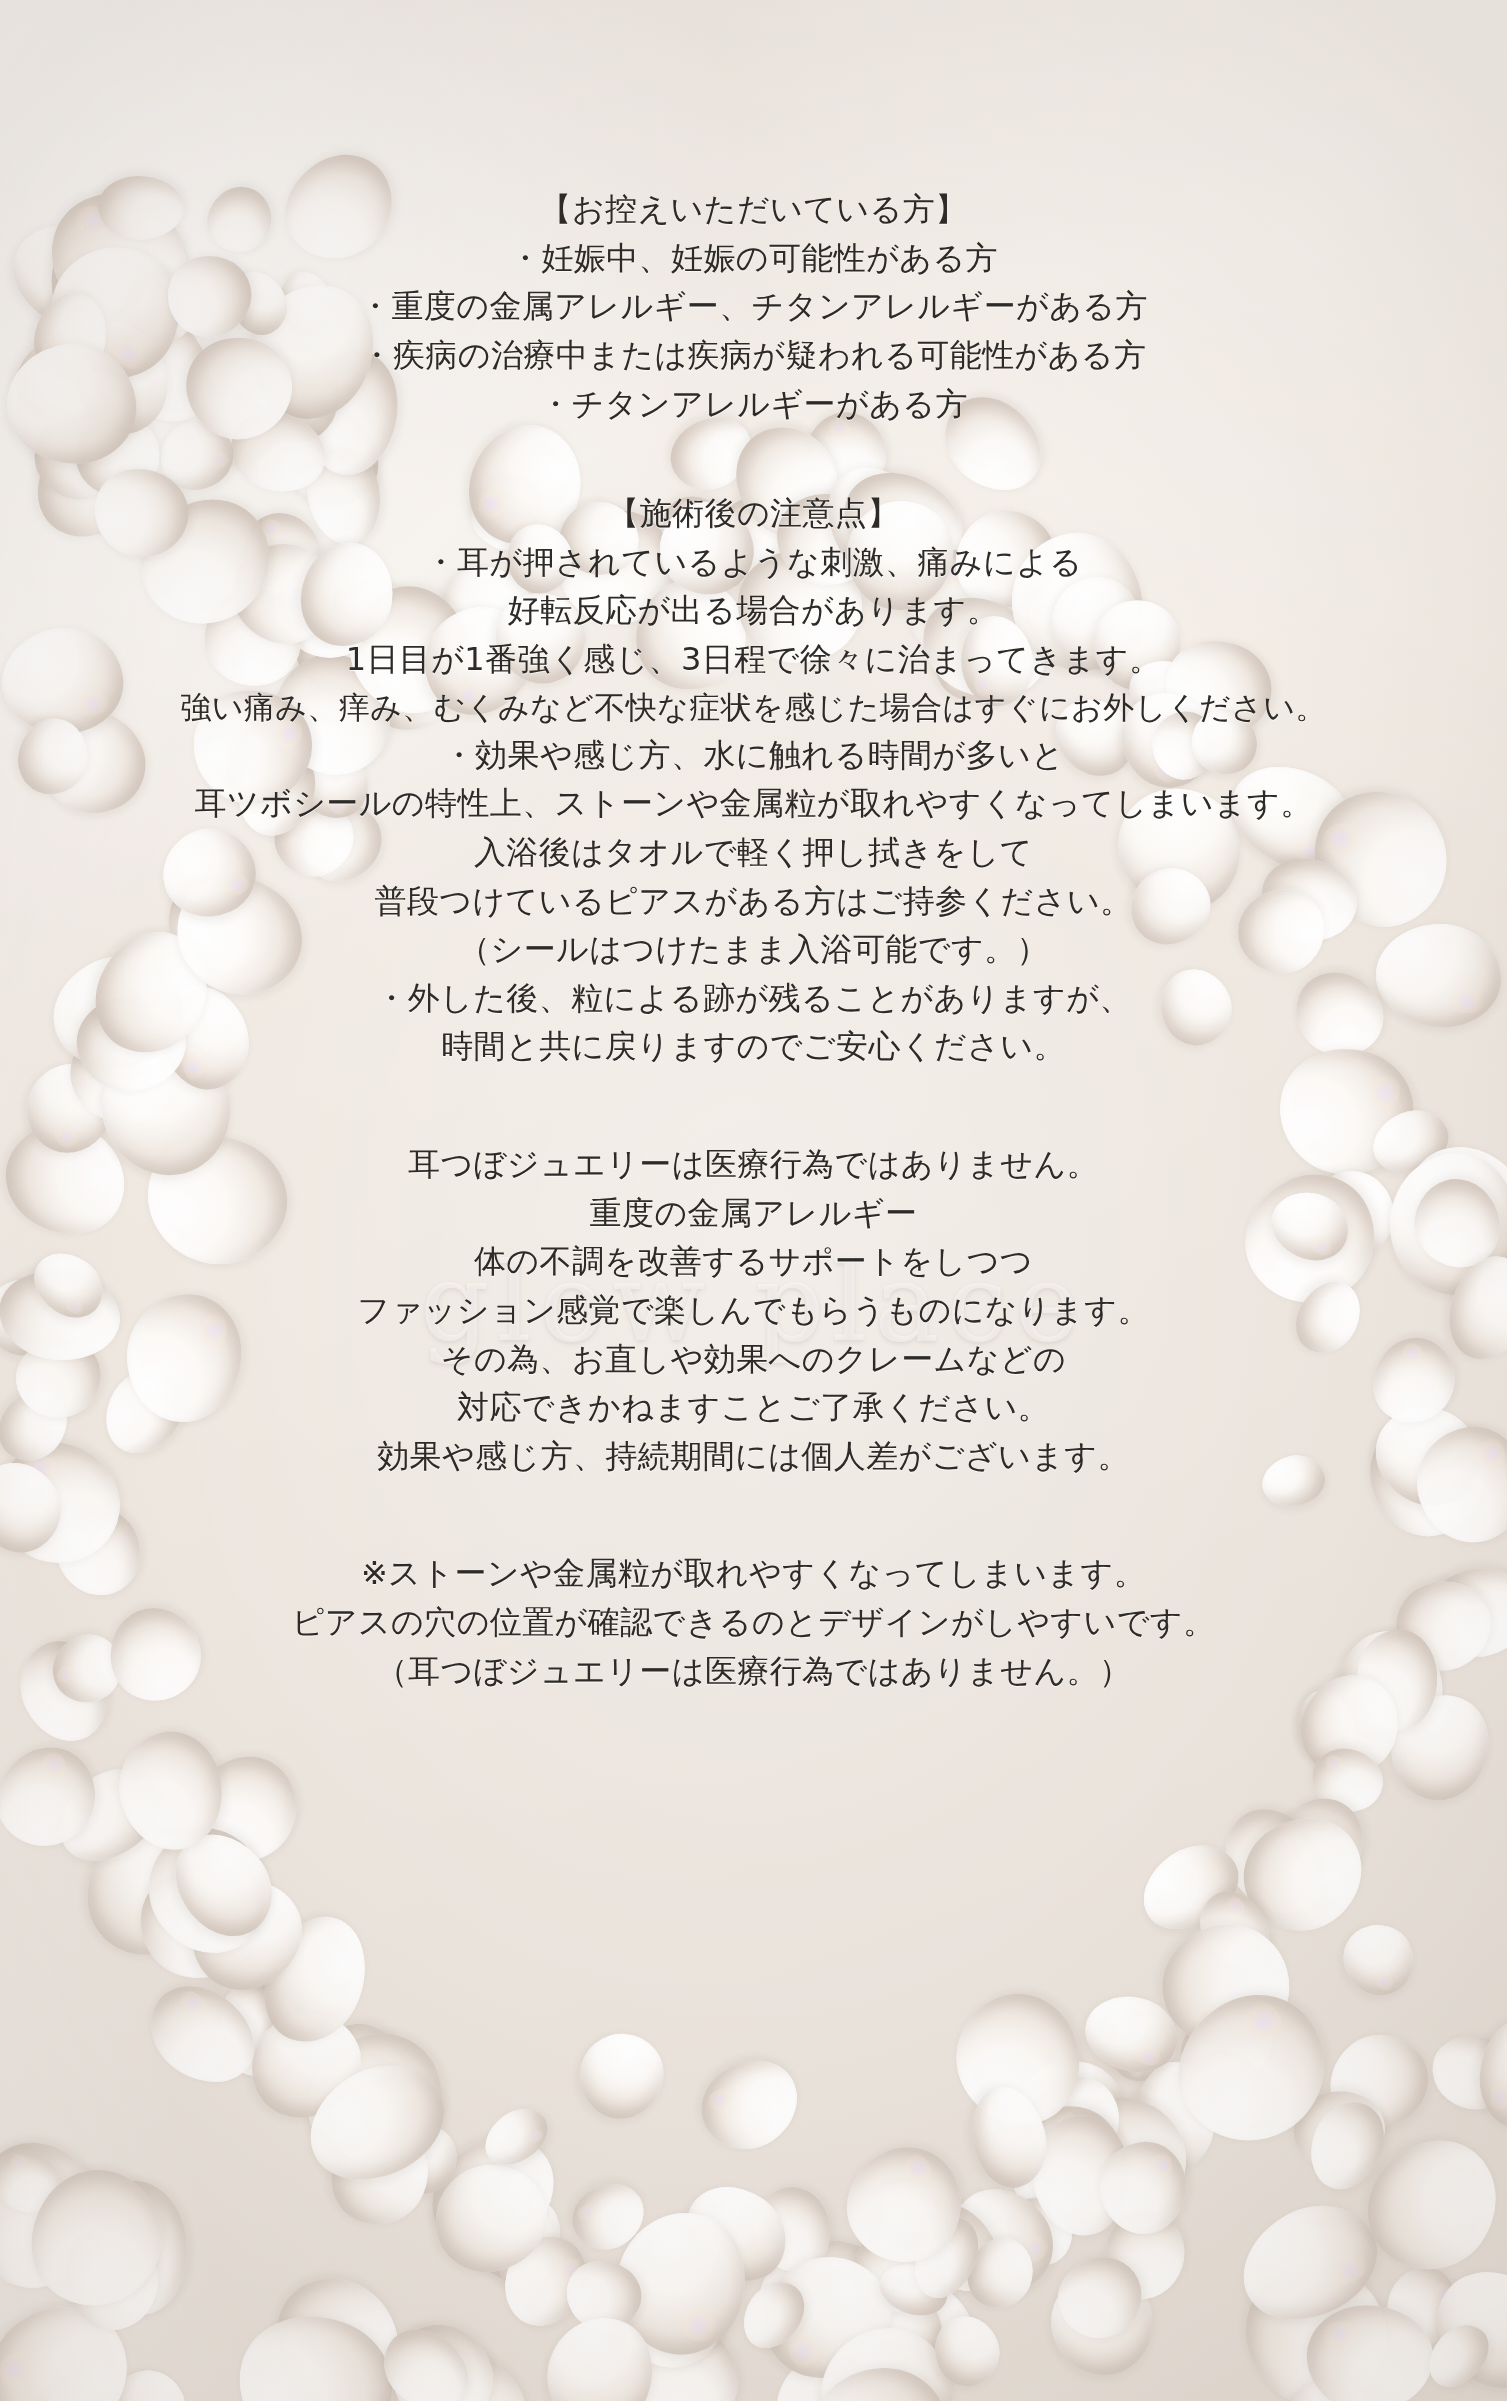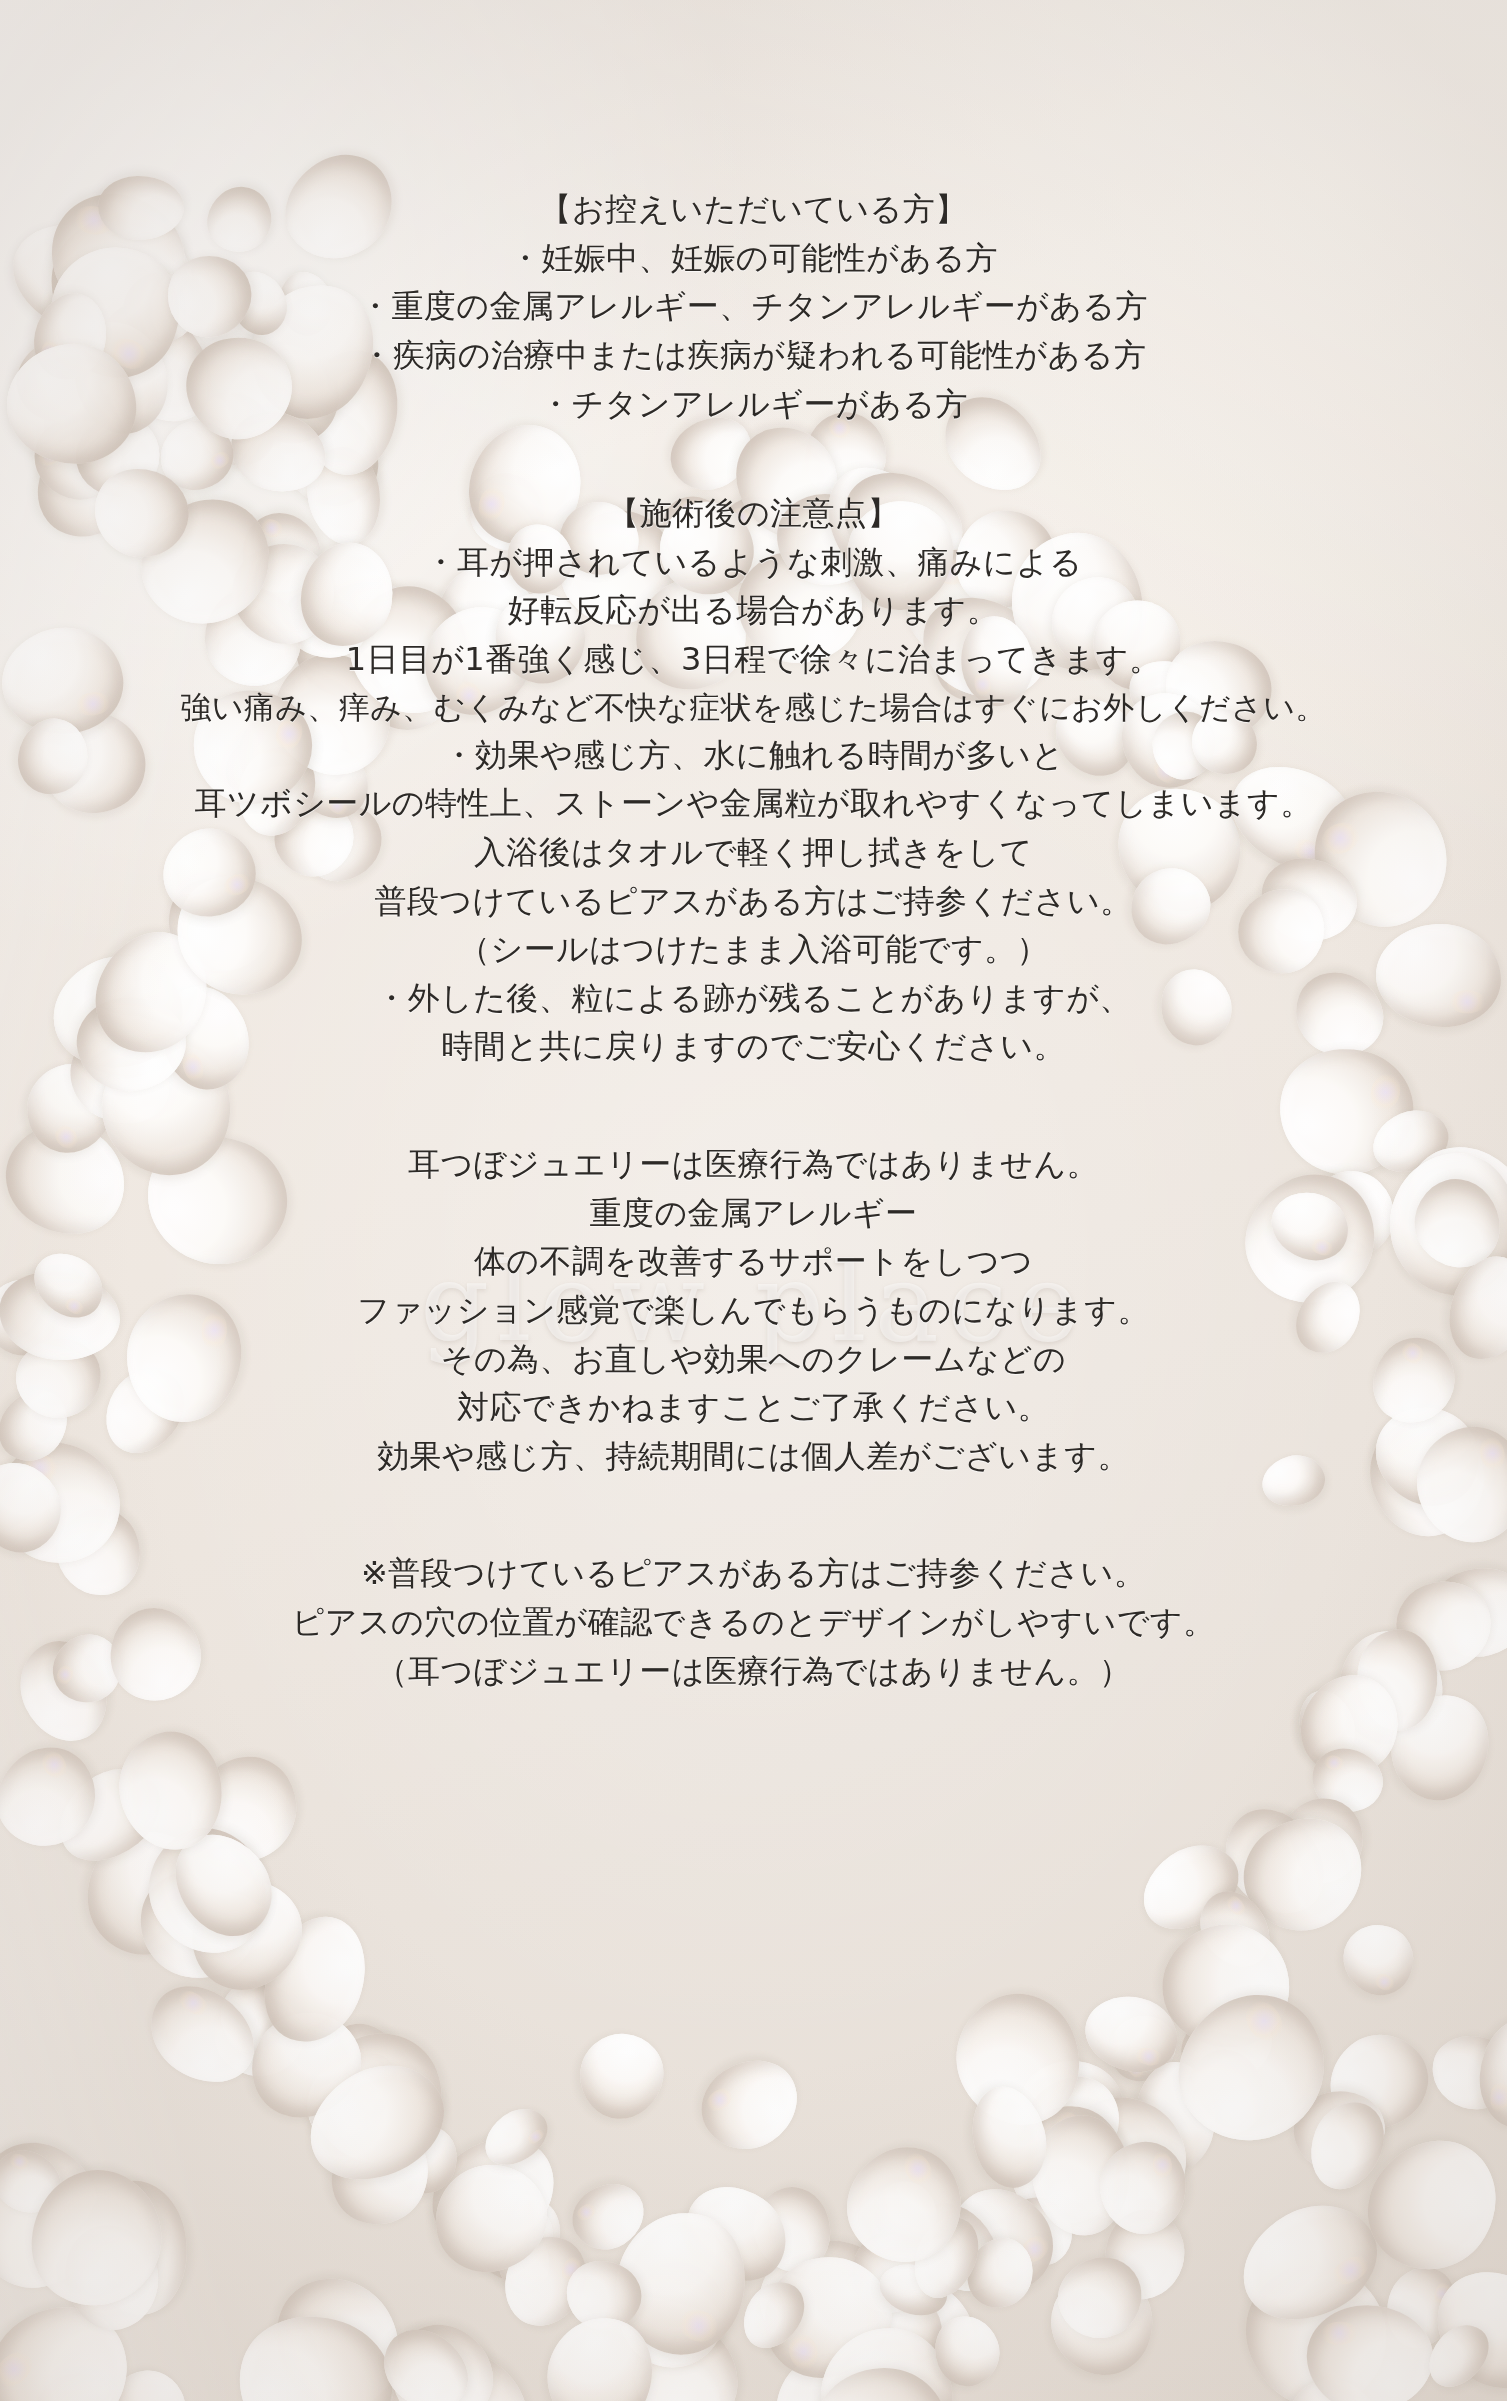--- a/index.html
+++ b/index.html
@@ -428,20 +428,20 @@
       <span class="line">体の不調を改善するサポートをしつつ</span>
       <span class="line">ファッション感覚で楽しんでもらうものになります。</span>
       <span class="line">その為、お直しや効果へのクレームなどの</span>
       <span class="line">対応できかねますことご了承ください。</span>
       <span class="line">効果や感じ方、持続期間には個人差がございます。</span>
     </div>
 
     <div class="gap-lg"></div>
 
     <div class="block">
-      <span class="line">※普段つけているピアスがある方はご持参ください。</span>
+      <span class="line">※ストーンや金属粒が取れやすくなってしまいます。</span>
       <span class="line">ピアスの穴の位置が確認できるのとデザインがしやすいです。</span>
       <span class="line">（耳つぼジュエリーは医療行為ではありません。）</span>
     </div>
 
   </div>
 </div>
 
 
 </body></html>

